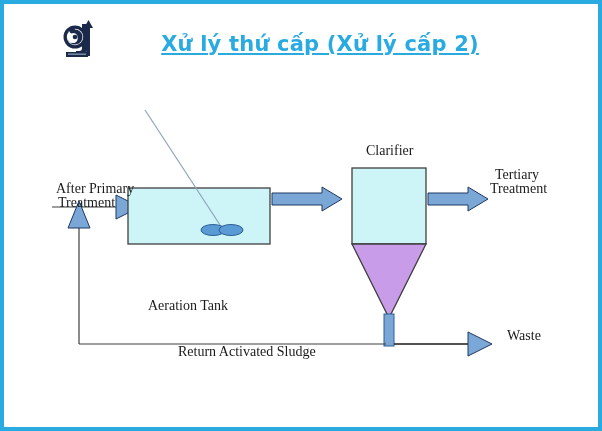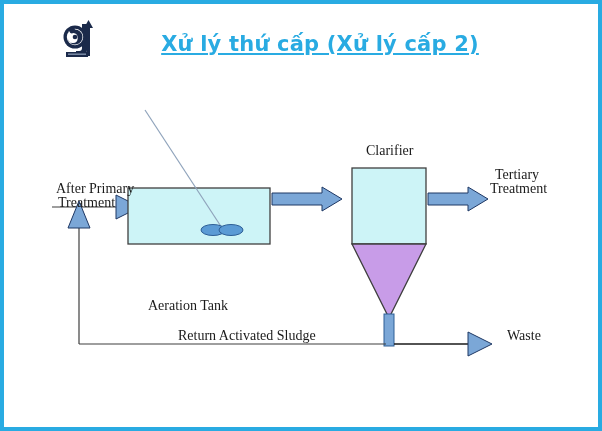--- a/index.html
+++ b/index.html
@@ -77,21 +77,21 @@
     font-size: 14px;
     color: #1a1a1a;
     white-space: nowrap;
     line-height: 14px;
   }
   .lbl-after-primary { left: 56px; top: 182px; }
   .lbl-after-primary .l2 { padding-left: 2px; }
   .lbl-aeration { left: 148px; top: 251px; margin-top: 48px; }
   .lbl-clarifier { left: 366px; top: 144px; }
   .lbl-tertiary  { left: 490px; top: 168px; }
-  .lbl-ras       { left: 178px; top: 329px; }
+  .lbl-ras       { left: 178px; top: 345px; }
   .lbl-was       { left: 486px; top: 329px; }
   .lbl-tertiary .l1 { padding-left: 5px; }
   .lbl-was .l1 { padding-left: 21px; }
 </style>
 </head>
 <body>
 
 <div id="screen">
 
   <div id="logo">

